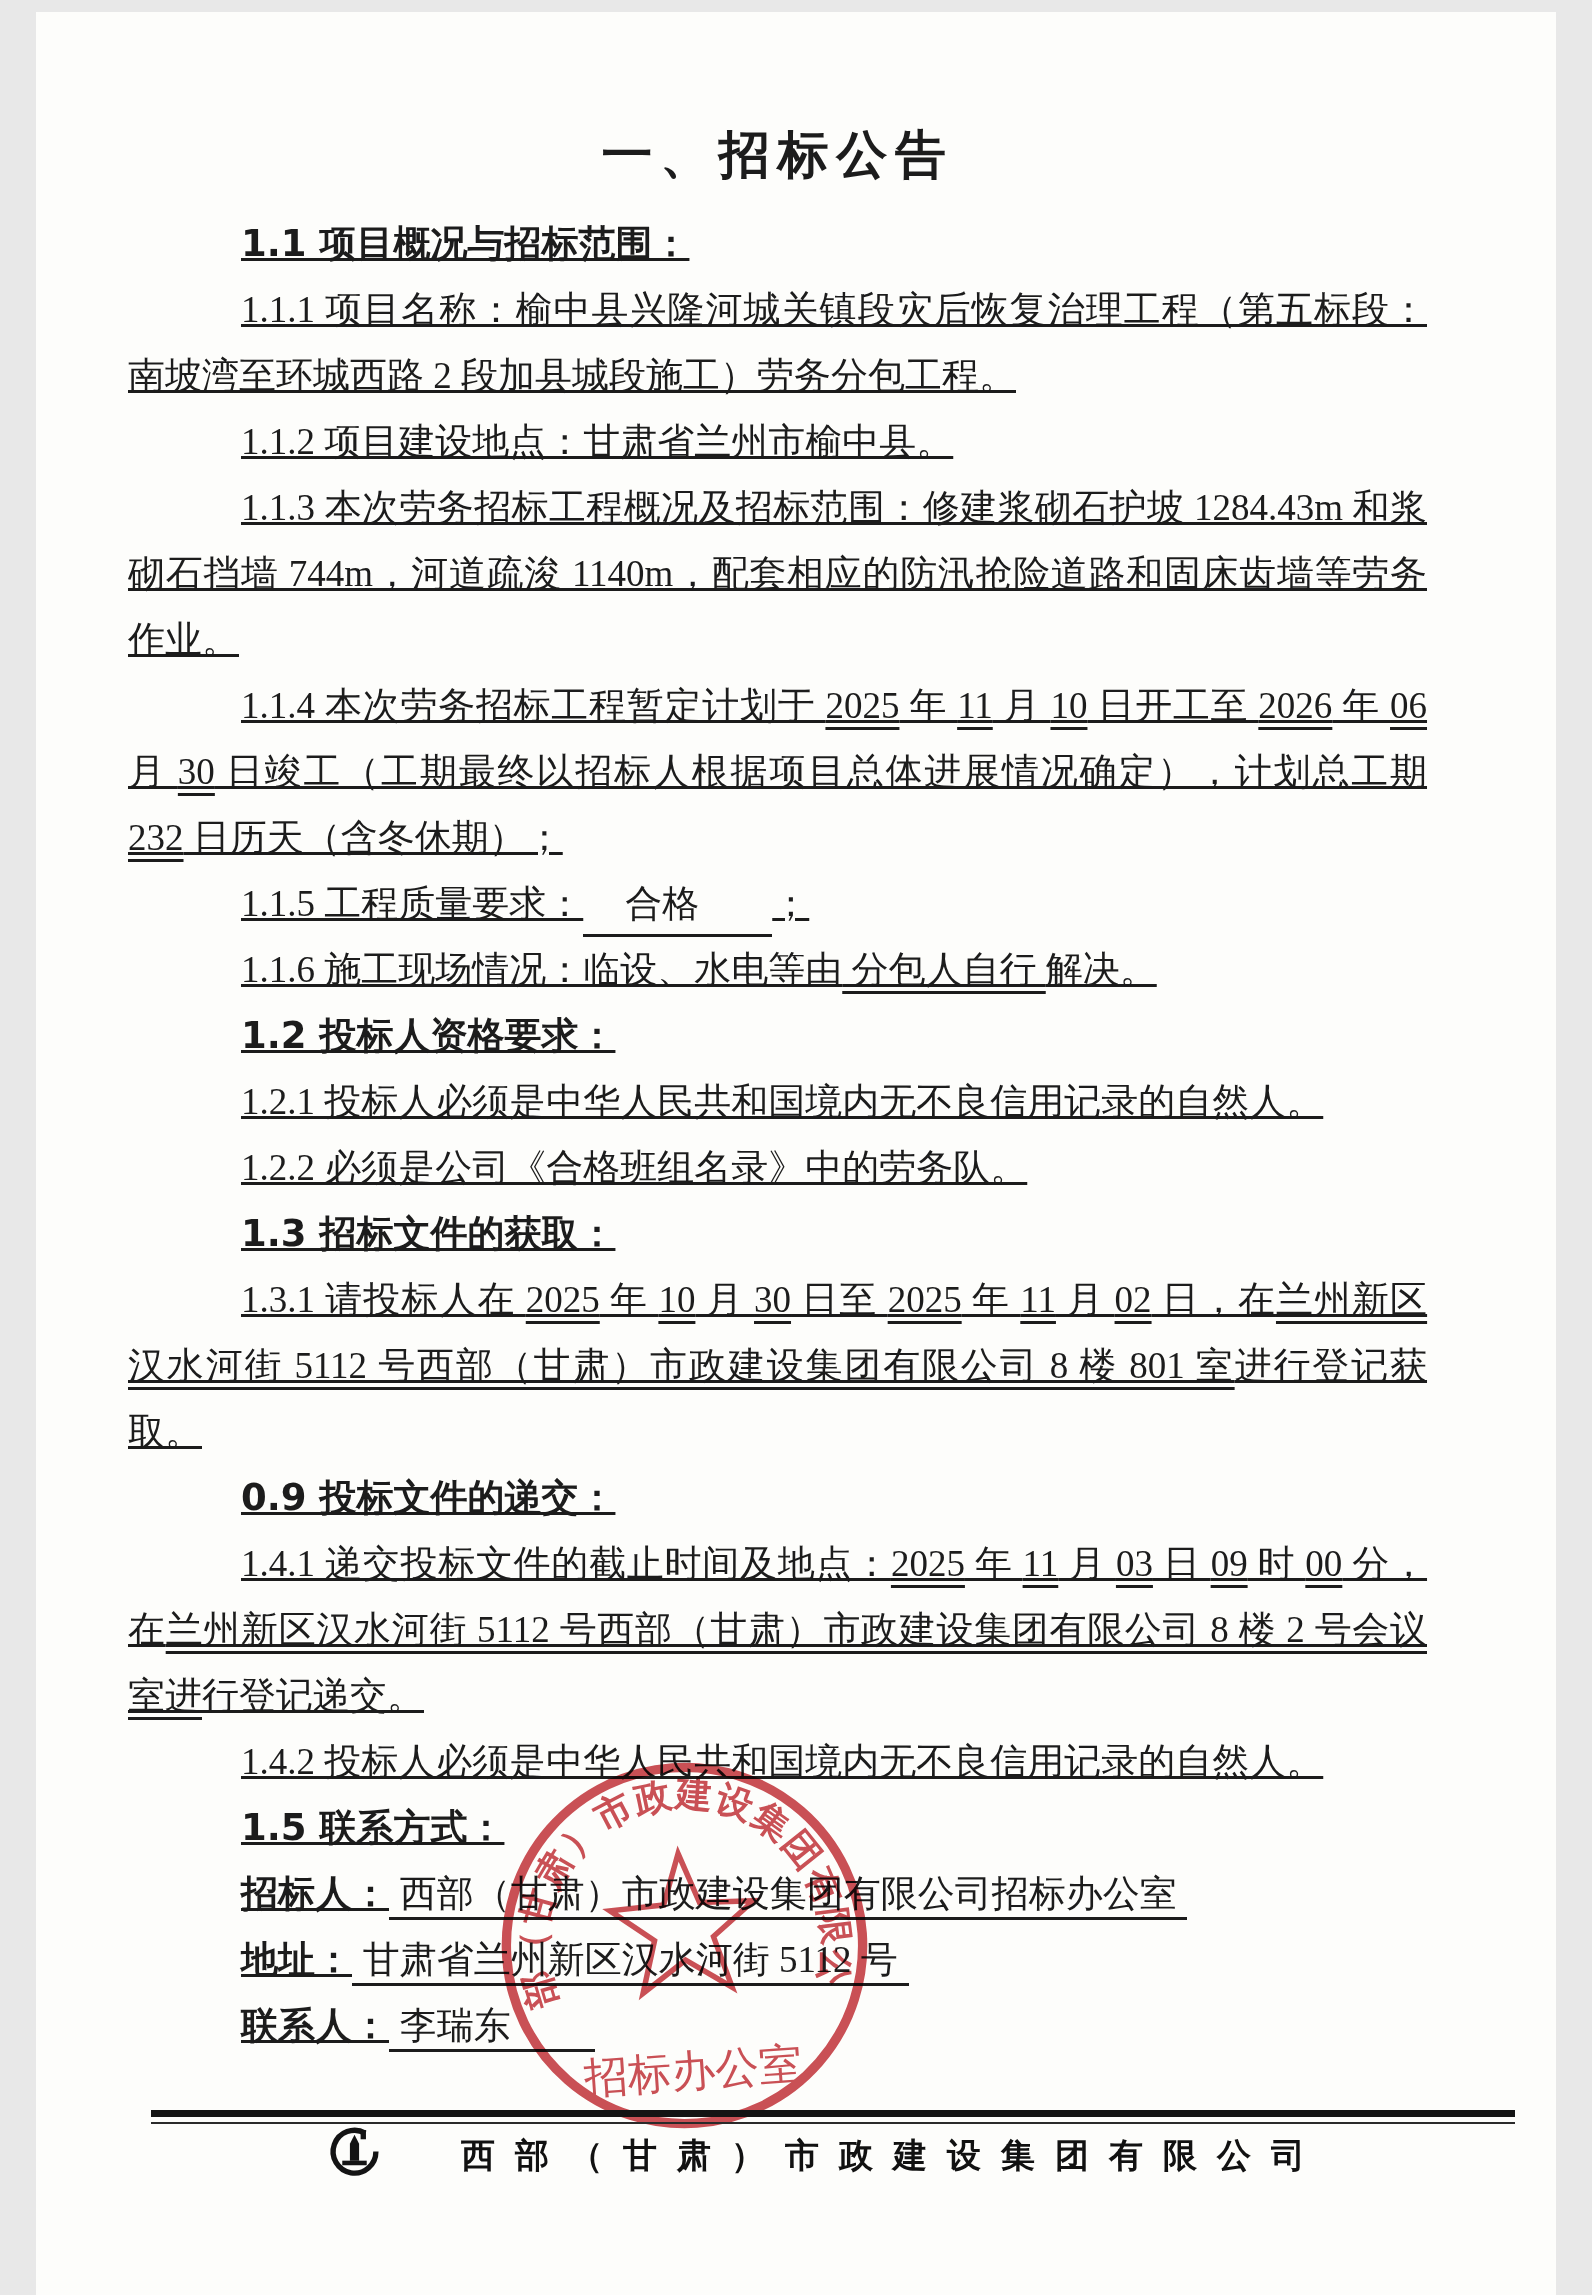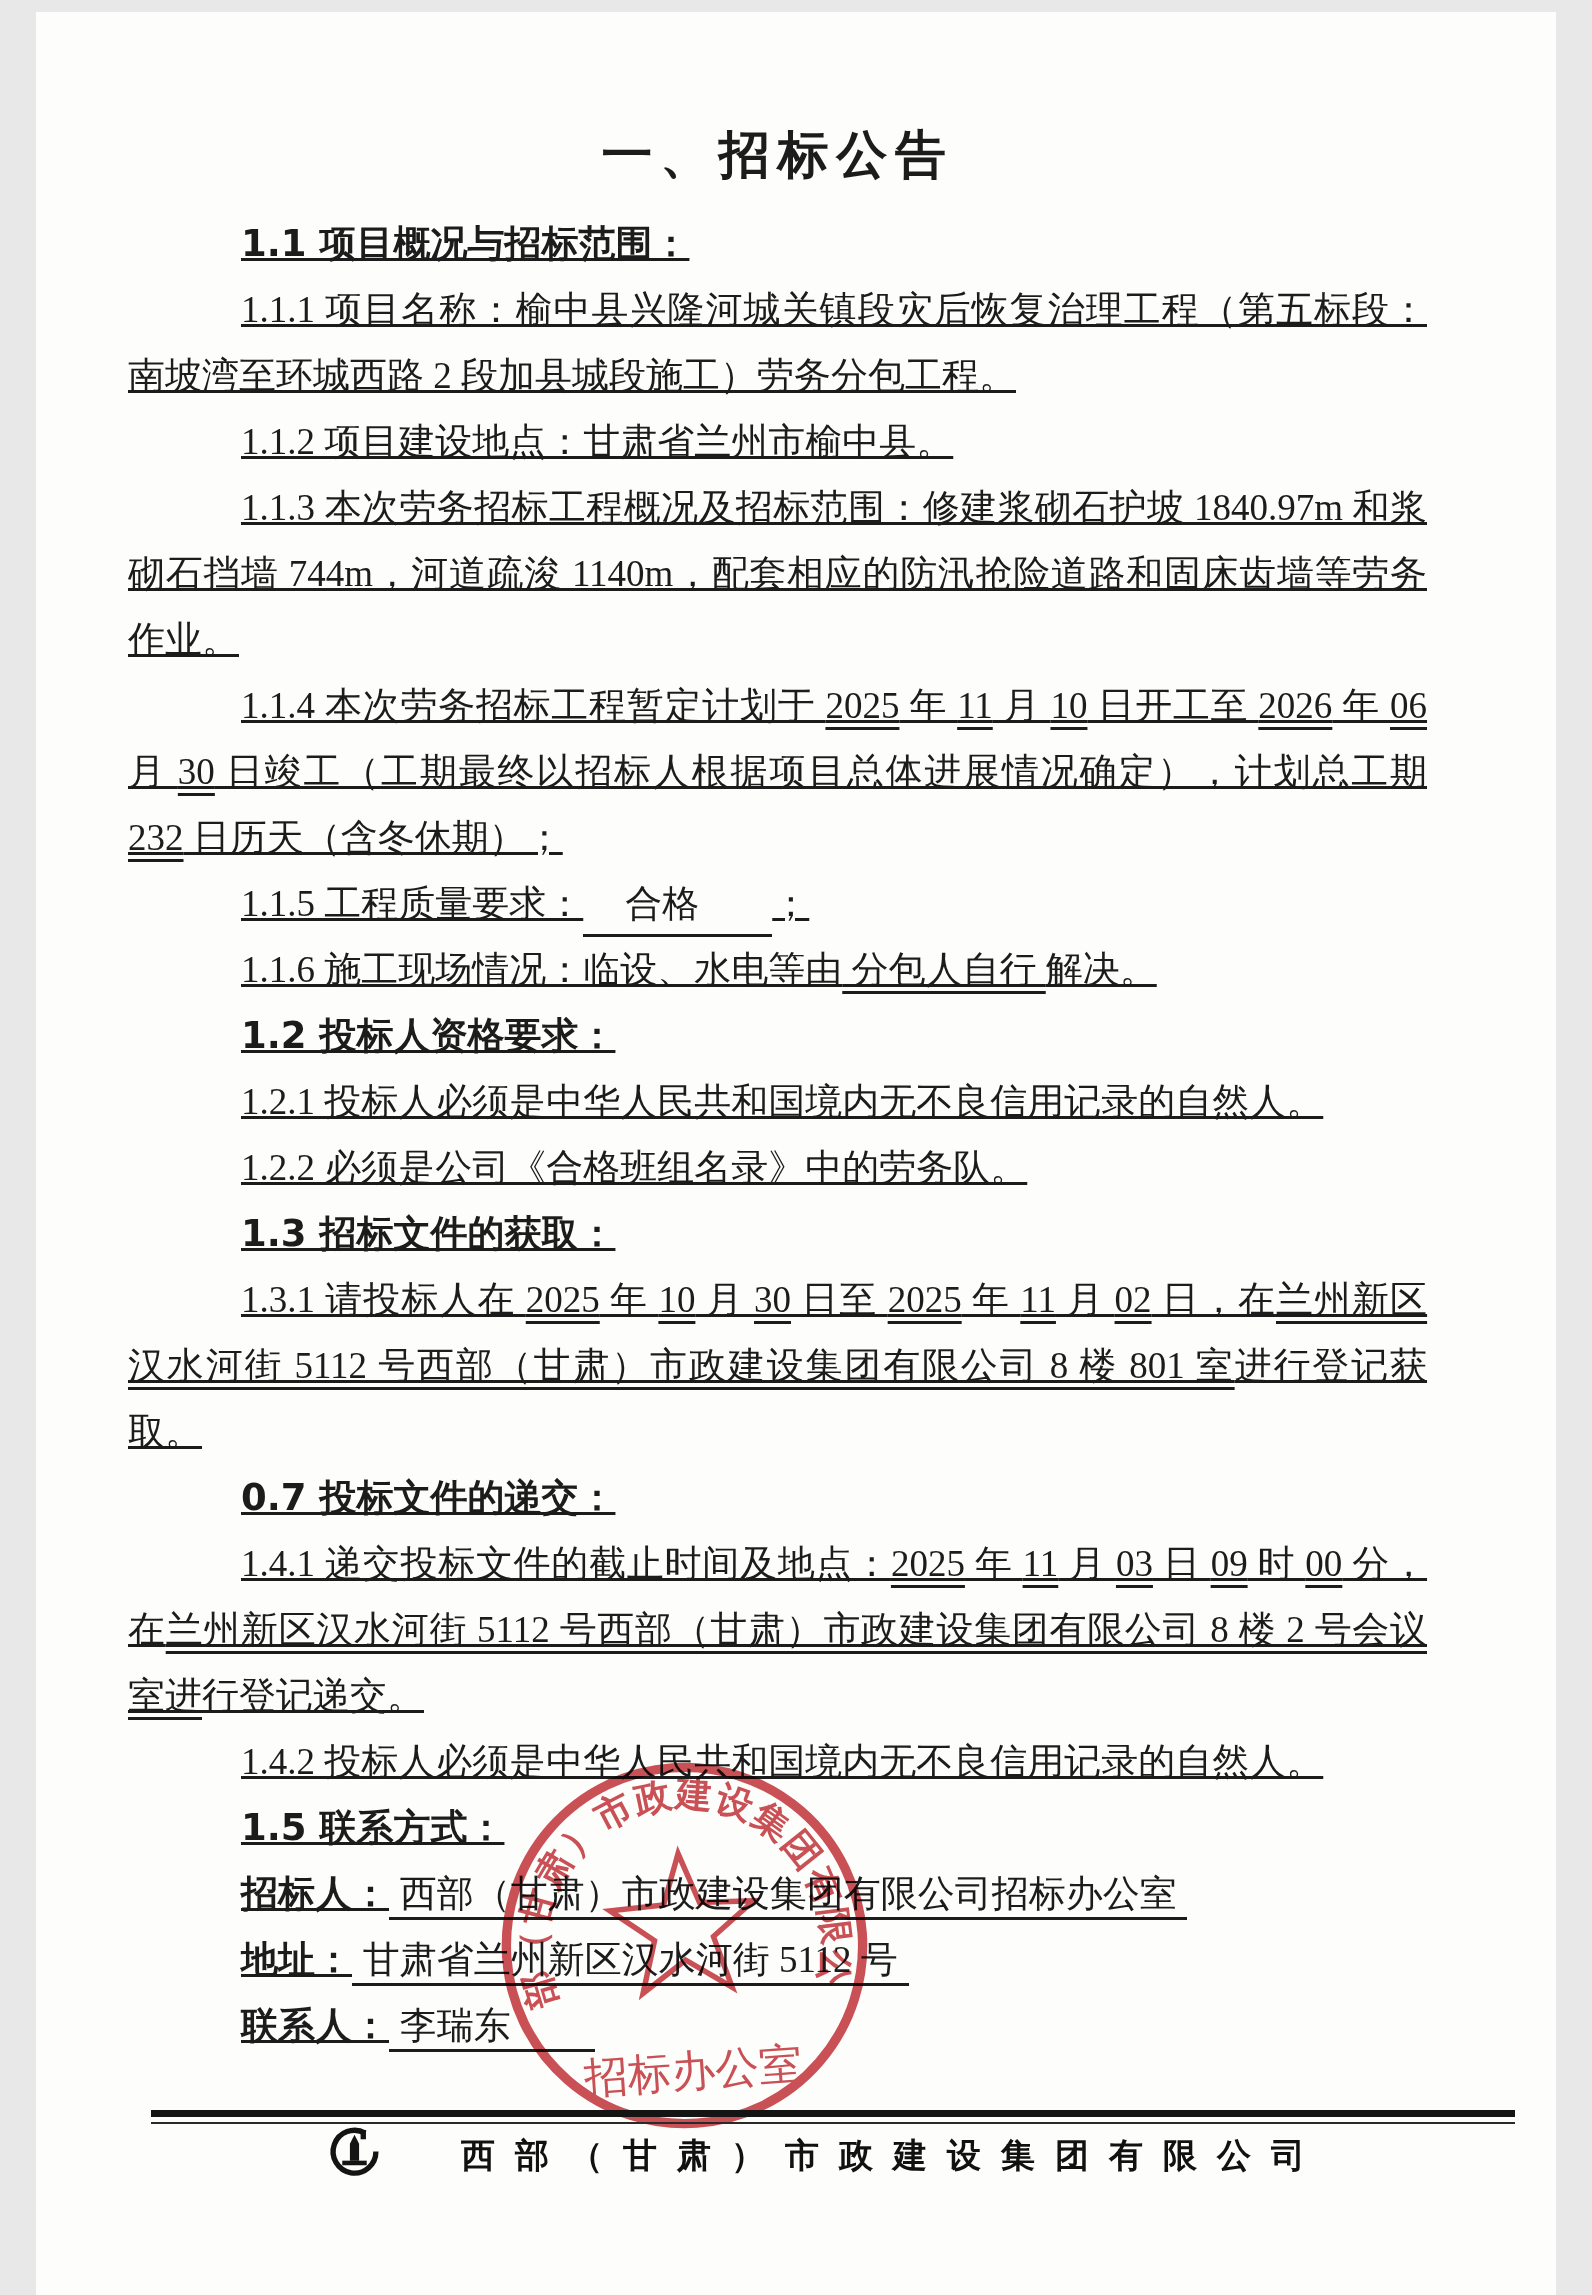--- a/index.html
+++ b/index.html
@@ -94,39 +94,39 @@
   <div class="content">
 
     <h1 class="title">一、招标公告</h1>
 
     <p class="para hd">1.1 项目概况与招标范围：</p>
 
     <p class="para">1.1.1 项目名称：榆中县兴隆河城关镇段灾后恢复治理工程（第五标段：南坡湾至环城西路 2 段加县城段施工）劳务分包工程。</p>
 
     <p class="para">1.1.2 项目建设地点：甘肃省兰州市榆中县。</p>
 
-    <p class="para">1.1.3 本次劳务招标工程概况及招标范围：修建浆砌石护坡 1840.97m 和浆砌石挡墙 744m，河道疏浚 1140m，配套相应的防汛抢险道路和固床齿墙等劳务作业。</p>
+    <p class="para">1.1.3 本次劳务招标工程概况及招标范围：修建浆砌石护坡 1284.43m 和浆砌石挡墙 744m，河道疏浚 1140m，配套相应的防汛抢险道路和固床齿墙等劳务作业。</p>
 
     <p class="para"><span>1.1.4 本次劳务招标工程暂定计划于 </span><span class="u">2025</span><span> 年 </span><span class="u">11</span><span> 月 </span><span class="u">10</span><span> 日开工至 </span><span class="u">2026</span><span> 年 </span><span class="u">06</span><span> 月 </span><span class="u">30</span><span> 日竣工（工期最终以招标人根据项目总体进展情况确定），计划总工期 </span><span class="u">232</span><span> 日历天（含冬休期）；</span></p>
 
     <p class="para"><span>1.1.5 工程质量要求：</span><span class="blank">合格</span><span>；</span></p>
 
     <p class="para"><span>1.1.6 施工现场情况：临设、水电等由</span><span class="u"> 分包人自行 </span><span>解决。</span></p>
 
     <p class="para hd">1.2 投标人资格要求：</p>
 
     <p class="para">1.2.1 投标人必须是中华人民共和国境内无不良信用记录的自然人。</p>
 
     <p class="para">1.2.2 必须是公司《合格班组名录》中的劳务队。</p>
 
     <p class="para hd">1.3 招标文件的获取：</p>
 
     <p class="para"><span>1.3.1 请投标人在 </span><span class="u">2025</span><span> 年 </span><span class="u">10</span><span> 月 </span><span class="u">30</span><span> 日至 </span><span class="u">2025</span><span> 年 </span><span class="u">11</span><span> 月 </span><span class="u">02</span><span> 日，在</span><span class="u">兰州新区汉水河街 5112 号西部（甘肃）市政建设集团有限公司 8 楼 801 室</span><span>进行登记获取。</span></p>
 
-    <p class="para hd">0.7 投标文件的递交：</p>
+    <p class="para hd">0.9 投标文件的递交：</p>
 
     <p class="para"><span>1.4.1 递交投标文件的截止时间及地点：</span><span class="u">2025</span><span> 年 </span><span class="u">11</span><span> 月 </span><span class="u">03</span><span> 日 </span><span class="u">09</span><span> 时 </span><span class="u">00</span><span> 分，在</span><span class="u">兰州新区汉水河街 5112 号西部（甘肃）市政建设集团有限公司 8 楼 2 号会议室进</span><span>行登记递交。</span></p>
 
     <p class="para">1.4.2 投标人必须是中华人民共和国境内无不良信用记录的自然人。</p>
 
     <p class="para hd">1.5 联系方式：</p>
 
     <p class="contact-line"><span class="contact-label">招标人：</span><span class="contact-value">西部（甘肃）市政建设集团有限公司招标办公室</span></p>
 
     <p class="contact-line"><span class="contact-label">地址：</span><span class="contact-value">甘肃省兰州新区汉水河街 5112 号</span></p>

